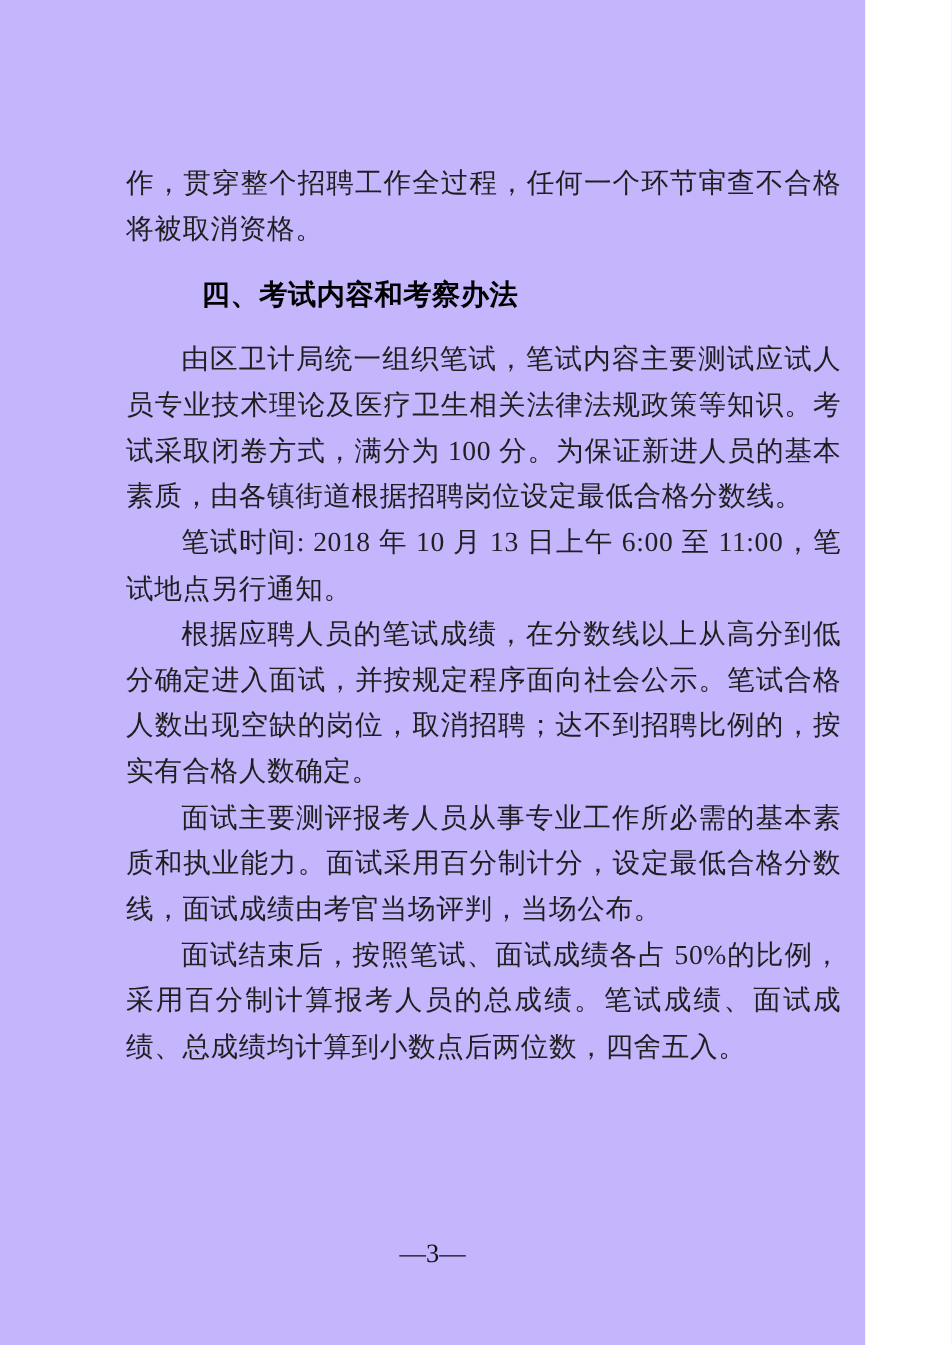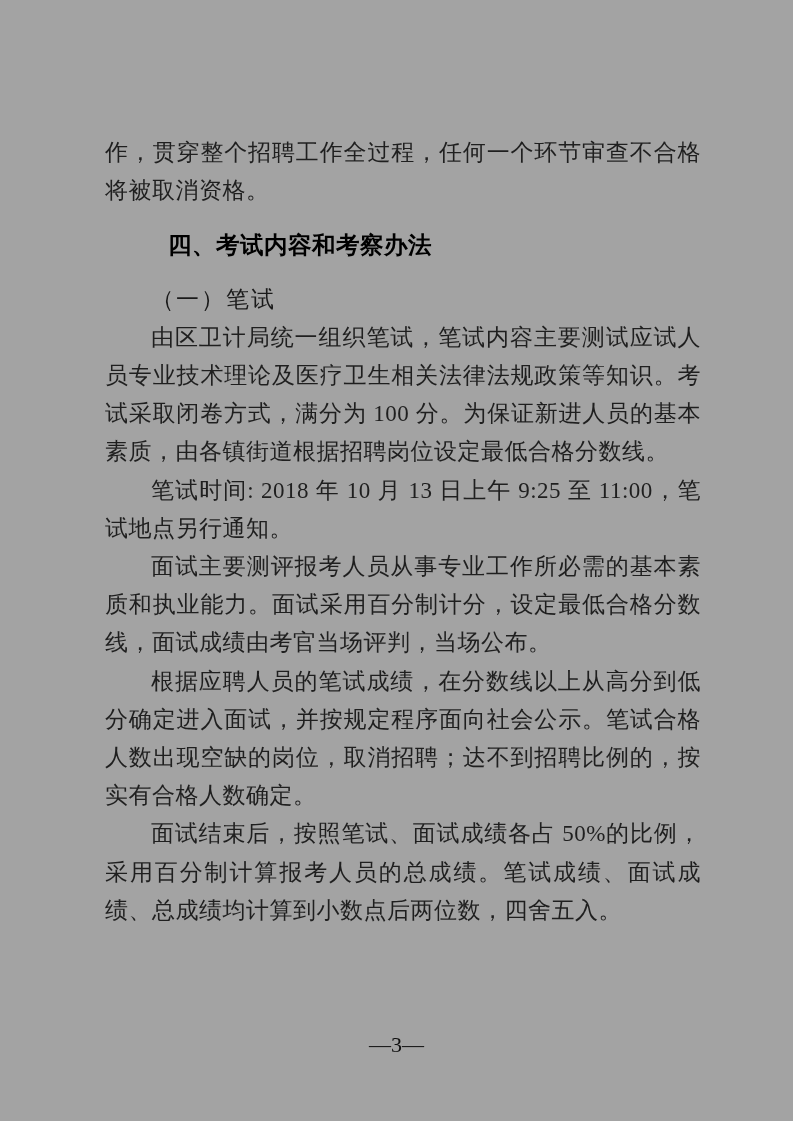--- a/index.html
+++ b/index.html
@@ -2,23 +2,23 @@
 <html><head>
 <meta charset="utf-8">
 <style>
   html, body {
     margin: 0;
     padding: 0;
     background: #ffffff;
   }
   .page {
     position: relative;
-    width: 793px;
+    width: 721px;
     height: 1121px;
-    background: #a3a3a3;
+    background: #c4b5fd;
     overflow: hidden;
     font-family: "Liberation Serif", "DejaVu Serif", serif;
     color: #1f1f1f;
   }
   .content {
     position: absolute;
     top: 134px;
     left: 105px;
     width: 596px;
   }
@@ -68,30 +68,29 @@
 </head>
 <body>
 
 <div class="page">
   <div class="content">
 
     <p class="body-para no-indent">作，贯穿整个招聘工作全过程，任何一个环节审查不合格将被取消资格。</p>
 
     <p class="section-heading">四、考试内容和考察办法</p>
 
-    <p class="sub-heading">（一）笔试</p>
 
     <p class="body-para">由区卫计局统一组织笔试，笔试内容主要测试应试人员专业技术理论及医疗卫生相关法律法规政策等知识。考试采取闭卷方式，满分为 100 分。为保证新进人员的基本素质，由各镇街道根据招聘岗位设定最低合格分数线。</p>
 
-    <p class="body-para">笔试时间: 2018 年 10 月 13 日上午 9:25 至 11:00，笔试地点另行通知。</p>
+    <p class="body-para">笔试时间: 2018 年 10 月 13 日上午 6:00 至 11:00，笔试地点另行通知。</p>
 
 
+    <p class="body-para">根据应聘人员的笔试成绩，在分数线以上从高分到低分确定进入面试，并按规定程序面向社会公示。笔试合格人数出现空缺的岗位，取消招聘；达不到招聘比例的，按实有合格人数确定。</p>
+
     <p class="body-para">面试主要测评报考人员从事专业工作所必需的基本素质和执业能力。面试采用百分制计分，设定最低合格分数线，面试成绩由考官当场评判，当场公布。</p>
-
-    <p class="body-para">根据应聘人员的笔试成绩，在分数线以上从高分到低分确定进入面试，并按规定程序面向社会公示。笔试合格人数出现空缺的岗位，取消招聘；达不到招聘比例的，按实有合格人数确定。</p>
 
     <p class="body-para">面试结束后，按照笔试、面试成绩各占 50%的比例，采用百分制计算报考人员的总成绩。笔试成绩、面试成绩、总成绩均计算到小数点后两位数，四舍五入。</p>
 
 
 
   </div>
 
   <div class="page-number">—3—</div>
 </div>
 

